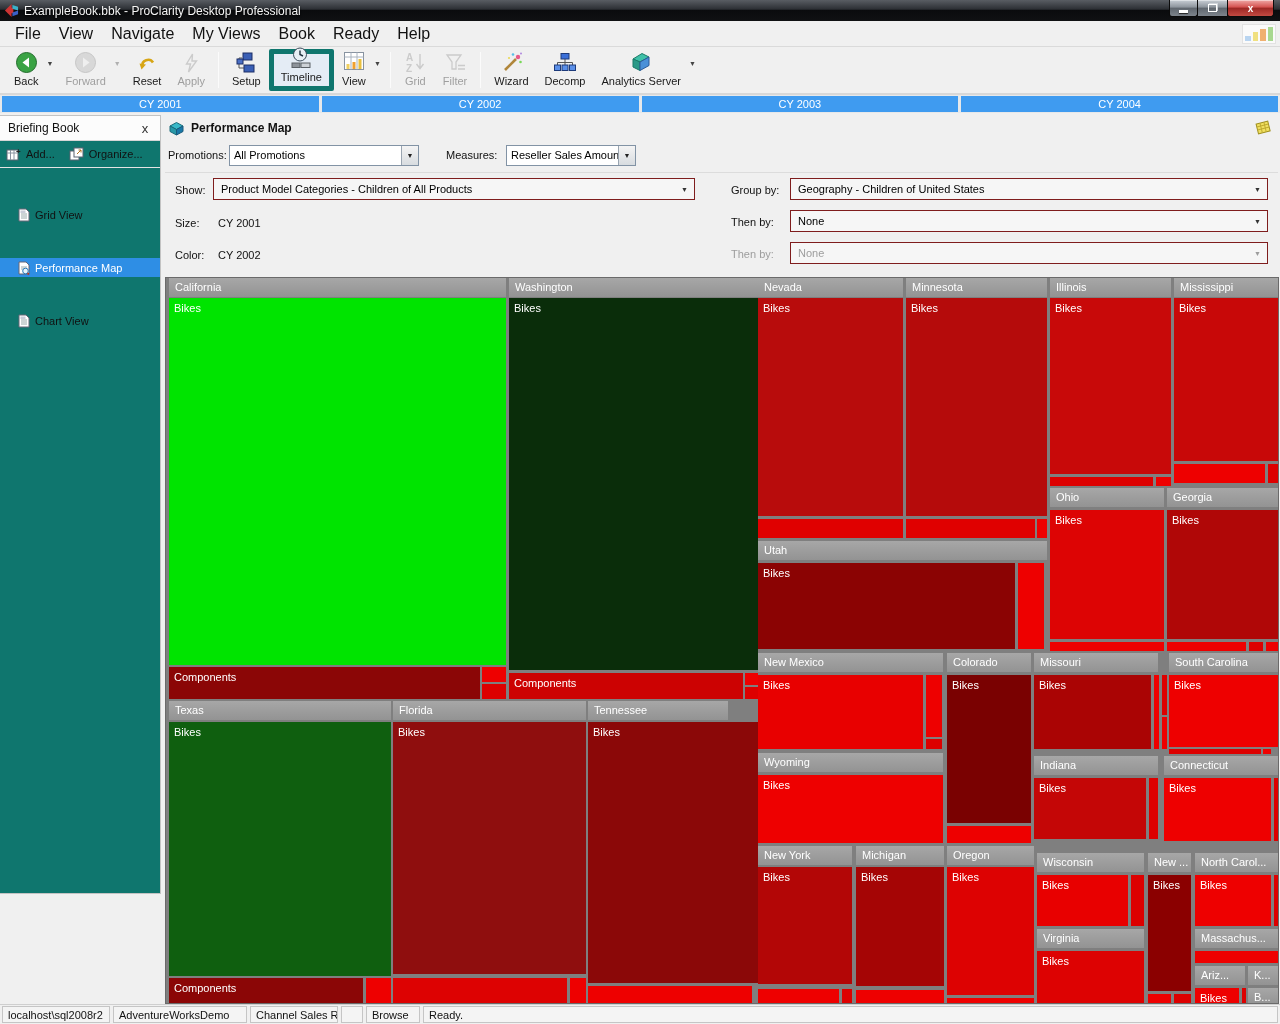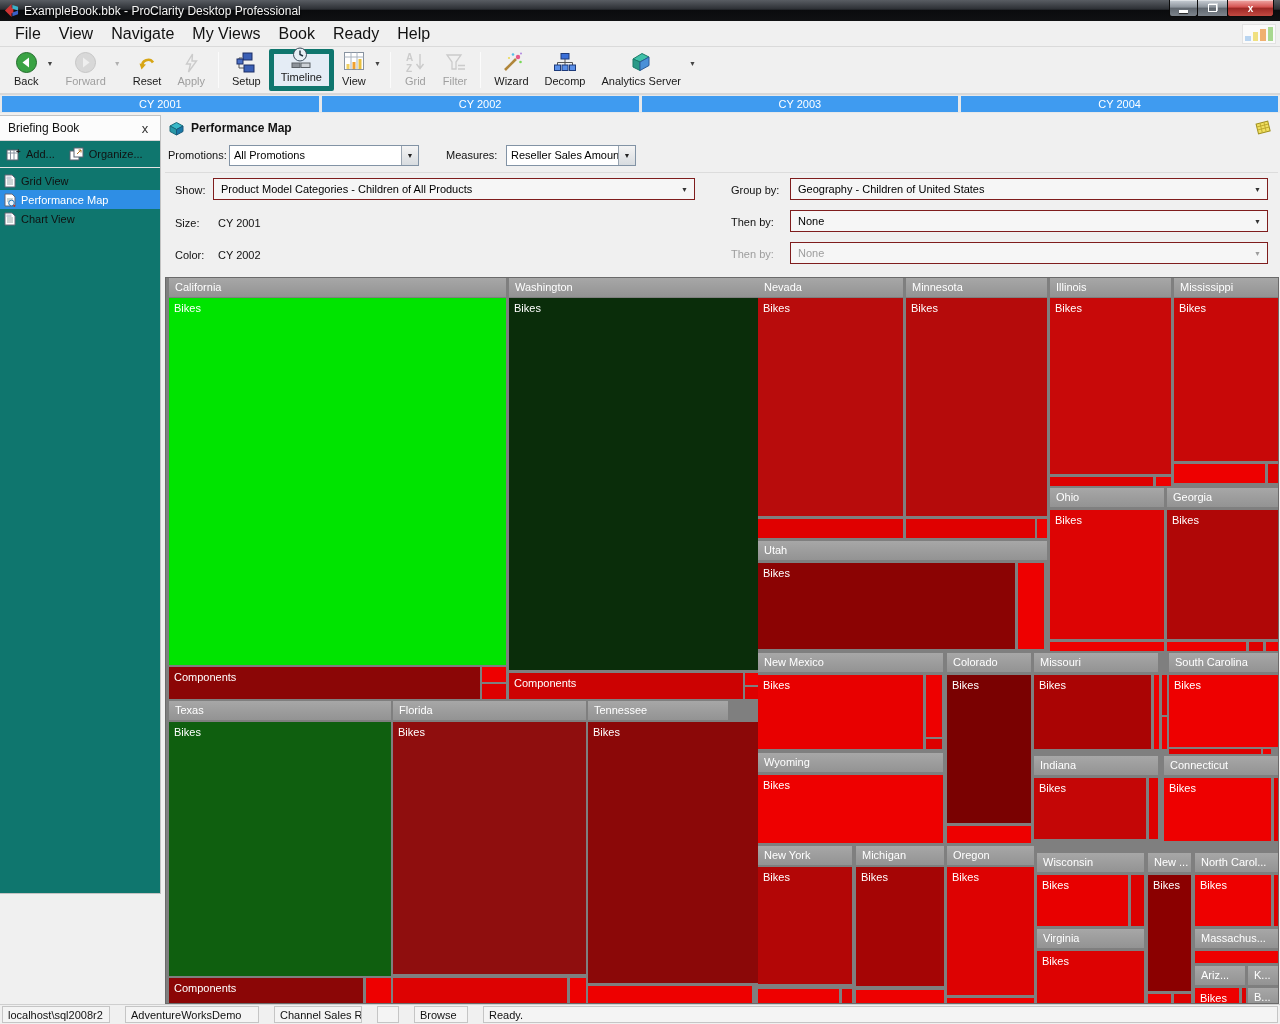--- a/index.html
+++ b/index.html
@@ -54,21 +54,21 @@
   .sidebar { position:absolute; left:0; top:115px; width:161px; height:779px; background:#0f766e;
     border:1px solid #c3c3c3; border-left:none; }
   .bb-header { height:25px; border-bottom:1px solid #d6d6d6; display:flex; align-items:center;
     padding:0 8px; background:#fcfcfc; }
   .bb-title { font-size:12px; color:#111; flex:1; }
   .bb-close { font-size:13px; color:#333; width:14px; text-align:center; }
   .bb-toolbar { height:27px; display:flex; align-items:center; gap:14px; padding:0 6px;
     border-bottom:1px solid #e4e4e4; }
   .bb-toolbtn { display:flex; align-items:center; gap:4px; font-size:11px; color:#111; }
   .bb-list { padding-top:3px; }
-  .bb-item { height:19px; display:flex; align-items:center; gap:5px; padding-left:4px; font-size:11px; color:#111; }
+  .bb-item { height:19px; display:flex; align-items:center; gap:5px; padding-left:18px; font-size:11px; color:#111;margin-top:34px; }
   .bb-item.selected { background:#2e8ee5; color:#fff; }
 
   .main-title { position:absolute; left:161px; top:115px; width:1119px; height:26px;
     display:flex; align-items:center; padding-left:7px; gap:6px; }
   .main-title .t { font-size:12px; font-weight:bold; color:#111; }
   .notes-icon { position:absolute; right:8px; top:4px; }
 
   .promo-row { position:absolute; left:161px; top:141px; width:1119px; height:30px; }
   .fld-label { position:absolute; top:8px; font-size:11px; color:#111; }
   .combo3d { position:absolute; top:4px; height:21px; background:#fff; border:1px solid #8293a5; }
@@ -90,21 +90,21 @@
   
   #treemap { position:absolute; left:165px; top:277px; width:1114px; height:727px;
     background:#7f7f7f; border:1px solid #6a6a6a; overflow:hidden; }
   .tm-h { position:absolute; background:linear-gradient(180deg,#a7a7a7,#939393); overflow:hidden; }
   .tm-h span { display:block; padding:3px 0 0 6px; font-size:11px; color:#fff; white-space:nowrap; }
   .tm-c { position:absolute; overflow:hidden; }
   .tm-c span { display:block; padding:4px 0 0 5px; font-size:11px; color:#fff; white-space:nowrap; }
 
   
   .statusbar { position:absolute; left:0; top:1004px; width:1280px; height:20px; background:#f0f0f0;
-    border-top:1px solid #cfcfcf; display:flex; gap:15px; padding:1px 2px; }
+    border-top:1px solid #cfcfcf; display:flex; gap:3px; padding:1px 2px; }
   .sb-seg { border:1px solid #c5c5c5; background:#f4f4f4; font-size:11px; color:#111;
     padding:2px 5px 0 5px; white-space:nowrap; overflow:hidden; }
   .sb-seg.grow { flex:1; }
 </style>
 </head>
 <body>
 
 <div class="app">
 
   <div class="titlebar">

